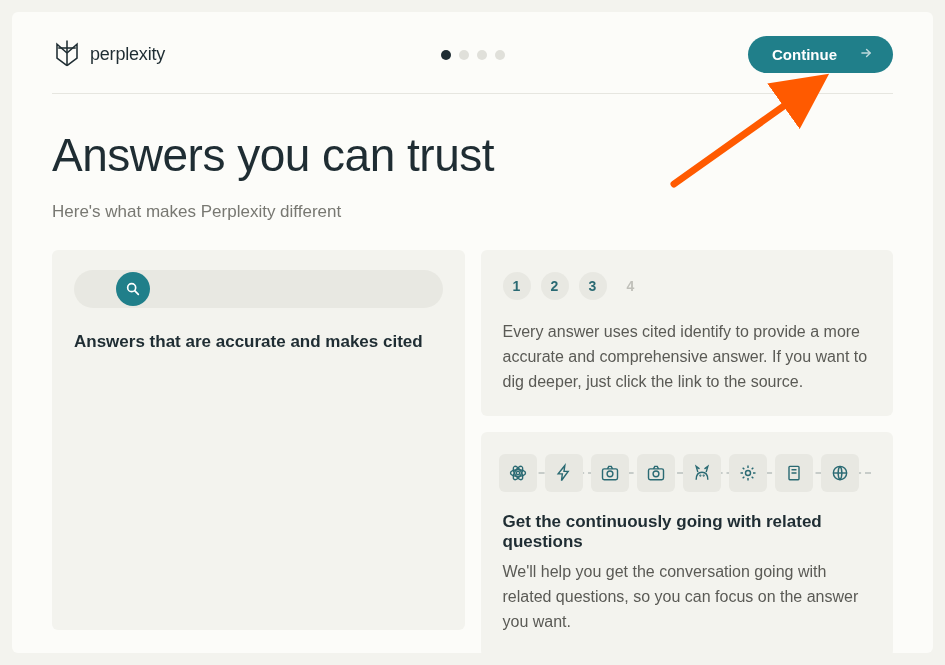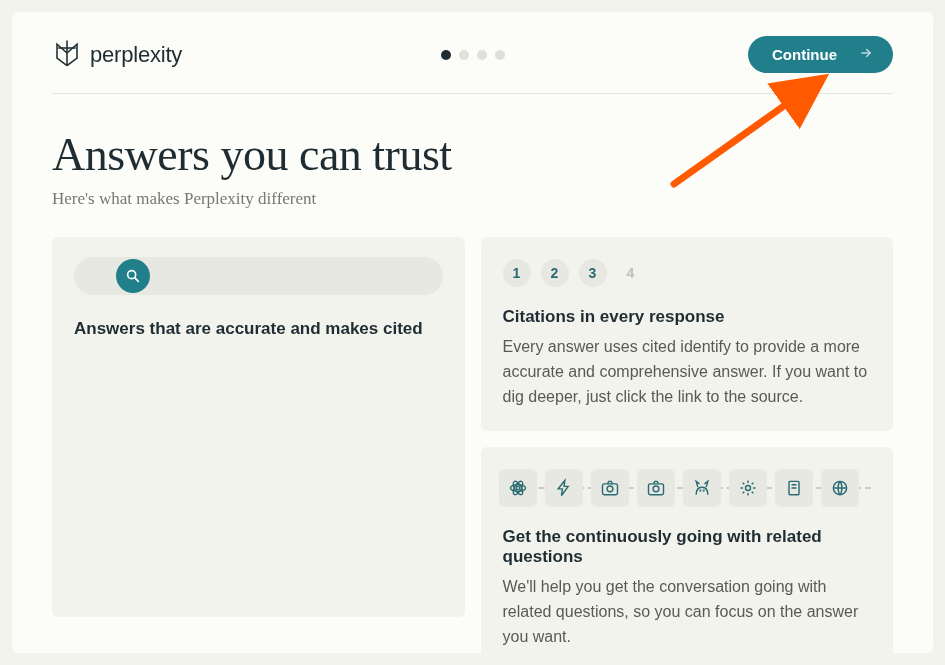--- a/index.html
+++ b/index.html
@@ -26,41 +26,41 @@
       padding-bottom: 20px;
       border-bottom: 1px solid #e6e6e0;
     }
     .brand {
       display: flex;
       align-items: center;
       gap: 8px;
       color: #1f2d33;
     }
     .brand svg { width: 30px; height: 30px; }
-    .brand-text { font-size: 22px; font-weight: 500; color: #1f2d33; letter-spacing: -0.2px; }
+    .brand-text { font-size: 18px; font-weight: 500; color: #1f2d33; letter-spacing: -0.2px; }
     .dots { display: flex; gap: 8px; position: absolute; left: 50%; transform: translateX(-50%); }
     .dot { width: 10px; height: 10px; border-radius: 50%; background: #e0e0da; }
     .dot.active { background: #1f2d33; }
     .continue-btn {
       display: flex;
       align-items: center;
       gap: 22px;
       background: #207f8a;
       color: #fff;
       border: none;
       border-radius: 999px;
       padding: 10px 20px 10px 24px;
       font-size: 15px;
       font-weight: 600;
       cursor: pointer;
     }
     .continue-btn svg { width: 14px; height: 14px; opacity: 0.7; }
-    .hero { margin-top: 34px; font-family: Liberation Serif, serif; }
+    .hero { margin-top: 34px; }
     .hero h1 { font-size: 46px; font-weight: 400; color: #1f2d33; letter-spacing: -0.5px; }
-    .hero p { font-size: 17px; color: #787872; margin-top: 8px; }
+    .hero p { font-size: 17px; color: #787872; margin-top: 20px; }
     .grid {
       display: grid;
       grid-template-columns: 1fr 1fr;
       gap: 16px;
       margin-top: 28px;
     }
     .col-right { display: flex; flex-direction: column; gap: 16px; }
     .card {
       background: #f3f3ee;
       border-radius: 6px;
@@ -186,21 +186,20 @@
     </div>
 
     <div class="col-right">
       <div class="card">
         <div class="chips">
           <span class="chip">1</span>
           <span class="chip">2</span>
           <span class="chip">3</span>
           <span class="chip ghost">4</span>
         </div>
-        <div class="card-title">Citations in every response</div>
         <div class="card-desc">Every answer uses cited identify to provide a more accurate and comprehensive answer. If you want to dig deeper, just click the link to the source.</div>
       </div>
 
       <div class="card">
         <div class="icon-row">
           <div class="ibox">
               <svg viewBox="0 0 24 24">
                 <circle cx="12" cy="12" r="2"></circle>
                 <ellipse cx="12" cy="12" rx="9" ry="4"></ellipse>
                 <ellipse cx="12" cy="12" rx="9" ry="4" transform="rotate(60 12 12)"></ellipse>

